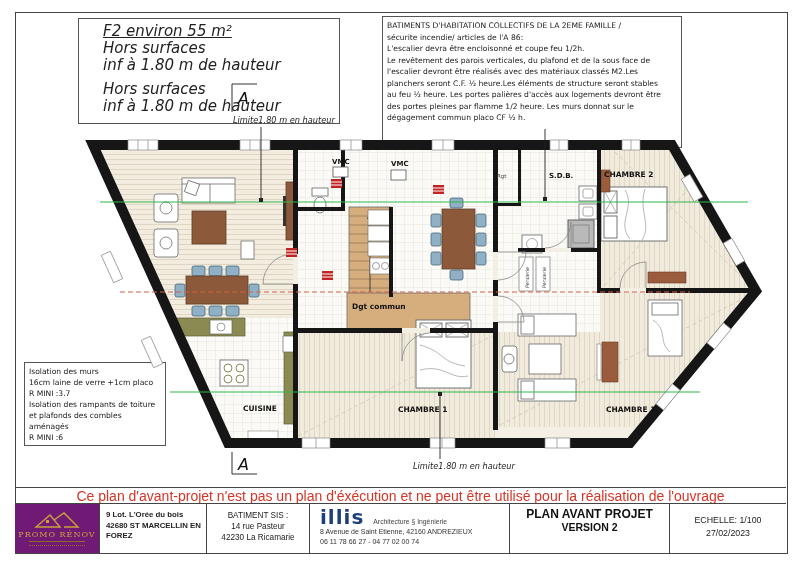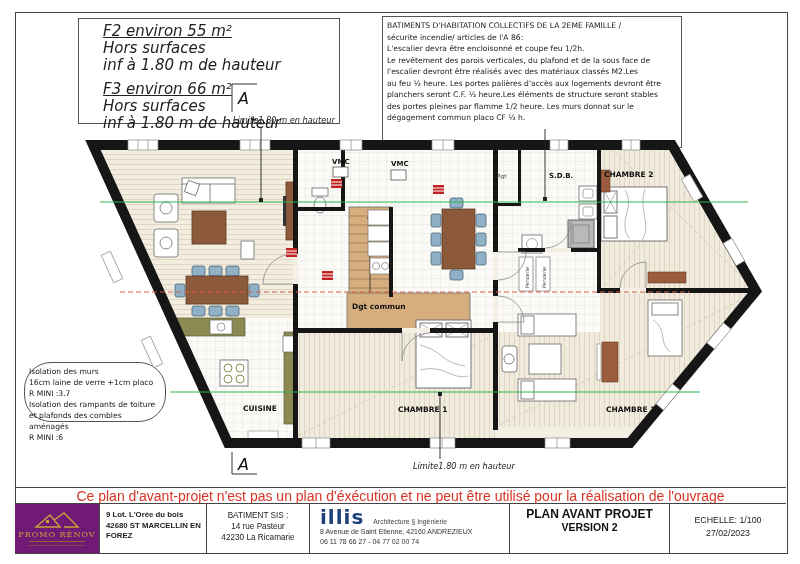--- a/index.html
+++ b/index.html
@@ -7,21 +7,21 @@
   .abs{position:absolute;}
   #frame{left:15px;top:12px;width:771px;height:540px;border:1px solid #444;}
   
   .notebox{border:1px solid #555;background:#fff;font-family:"DejaVu Sans",sans-serif;}
   #f2box{left:78px;top:18px;width:262px;height:106px;font-style:italic;font-size:15px;color:#222;padding:4px 0 0 24px;box-sizing:border-box;}
   #f2box .ln{line-height:17px;}
   #f2box .head{text-decoration:underline;}
   #f2box .gap{height:7px;}
   #firebox{left:352px;top:16px;width:300px;height:132px;font-size:7.6px;color:#1a1a1a;padding:3px 4px;box-sizing:border-box;margin-left:30px;}
   #firebox .ln{line-height:11.5px;white-space:nowrap;}
-  #isobox{left:24px;top:362px;width:142px;height:60px;font-size:7.6px;color:#1a1a1a;padding:3px 4px;box-sizing:border-box;border-radius:27px;}
+  #isobox{left:24px;top:362px;width:142px;height:84px;font-size:7.6px;color:#1a1a1a;padding:3px 4px;box-sizing:border-box;}
   #isobox .ln{line-height:11px;}
   
   #banner{left:15px;top:487px;width:771px;height:16px;border-top:1px solid #444;color:#d63426;font-size:14px;font-weight:400;text-align:center;line-height:16px;}
   #tblock{left:15px;top:503px;width:771px;height:49px;border-top:1px solid #444;border-bottom:0;display:flex;}
   .tcell{border-right:1px solid #444;height:100%;box-sizing:border-box;}
   .tcell:last-child{border-right:0;}
   #logo-cell{width:85px;background:#701a75;color:#c9a13b;display:flex;flex-direction:column;align-items:center;justify-content:center;}
   #logo-name{font-family:"DejaVu Serif",serif;font-size:8px;letter-spacing:1px;margin-top:1px;}
   #logo-sub{width:56px;border-top:1px solid #8a6c24;margin-top:2px;height:3px;border-bottom:1px dotted #8a6c24;}
   #site-cell{width:107px;padding:6px 2px 0 6px;font-size:7.8px;font-weight:bold;color:#222;}
@@ -43,33 +43,32 @@
 </head>
 <body>
 
 <div class="abs" id="frame"></div>
 
 <div class="abs notebox" id="f2box">
   <div class="ln head">F2 environ 55 m²</div>
   <div class="ln">Hors surfaces</div>
   <div class="ln">inf à 1.80 m de hauteur</div>
   <div class="gap"></div>
-  <div class="ln head">F3 environ 66 m²</div>
   <div class="ln">Hors surfaces</div>
   <div class="ln">inf à 1.80 m de hauteur</div>
 </div>
 
 <div class="abs notebox" id="firebox">
   <div class="ln">BATIMENTS D'HABITATION COLLECTIFS DE LA 2EME FAMILLE /</div>
   <div class="ln">sécurite incendie/ articles de l'A 86:</div>
   <div class="ln">L'escalier devra être encloisonné et coupe feu 1/2h.</div>
   <div class="ln">Le revêtement des parois verticales, du plafond et de la sous face de</div>
   <div class="ln">l'escalier devront être réalisés avec des matériaux classés M2.Les</div>
+  <div class="ln">planchers seront C.F. ½  heure.Les éléments de structure seront stables</div>
   <div class="ln">au feu ½ heure. Les portes palières d'accès aux logements devront être</div>
-  <div class="ln">planchers seront C.F. ½  heure.Les éléments de structure seront stables</div>
   <div class="ln">des portes pleines par flamme 1/2 heure. Les murs donnat sur le</div>
   <div class="ln">dégagement commun placo CF ½ h.</div>
 </div>
 
 <div class="abs notebox" id="isobox">
   <div class="ln">Isolation des murs</div>
   <div class="ln">16cm laine de verre +1cm placo</div>
   <div class="ln">R MINI :3.7</div>
   <div class="ln">Isolation des rampants de toiture</div>
   <div class="ln">et plafonds des combles</div>

